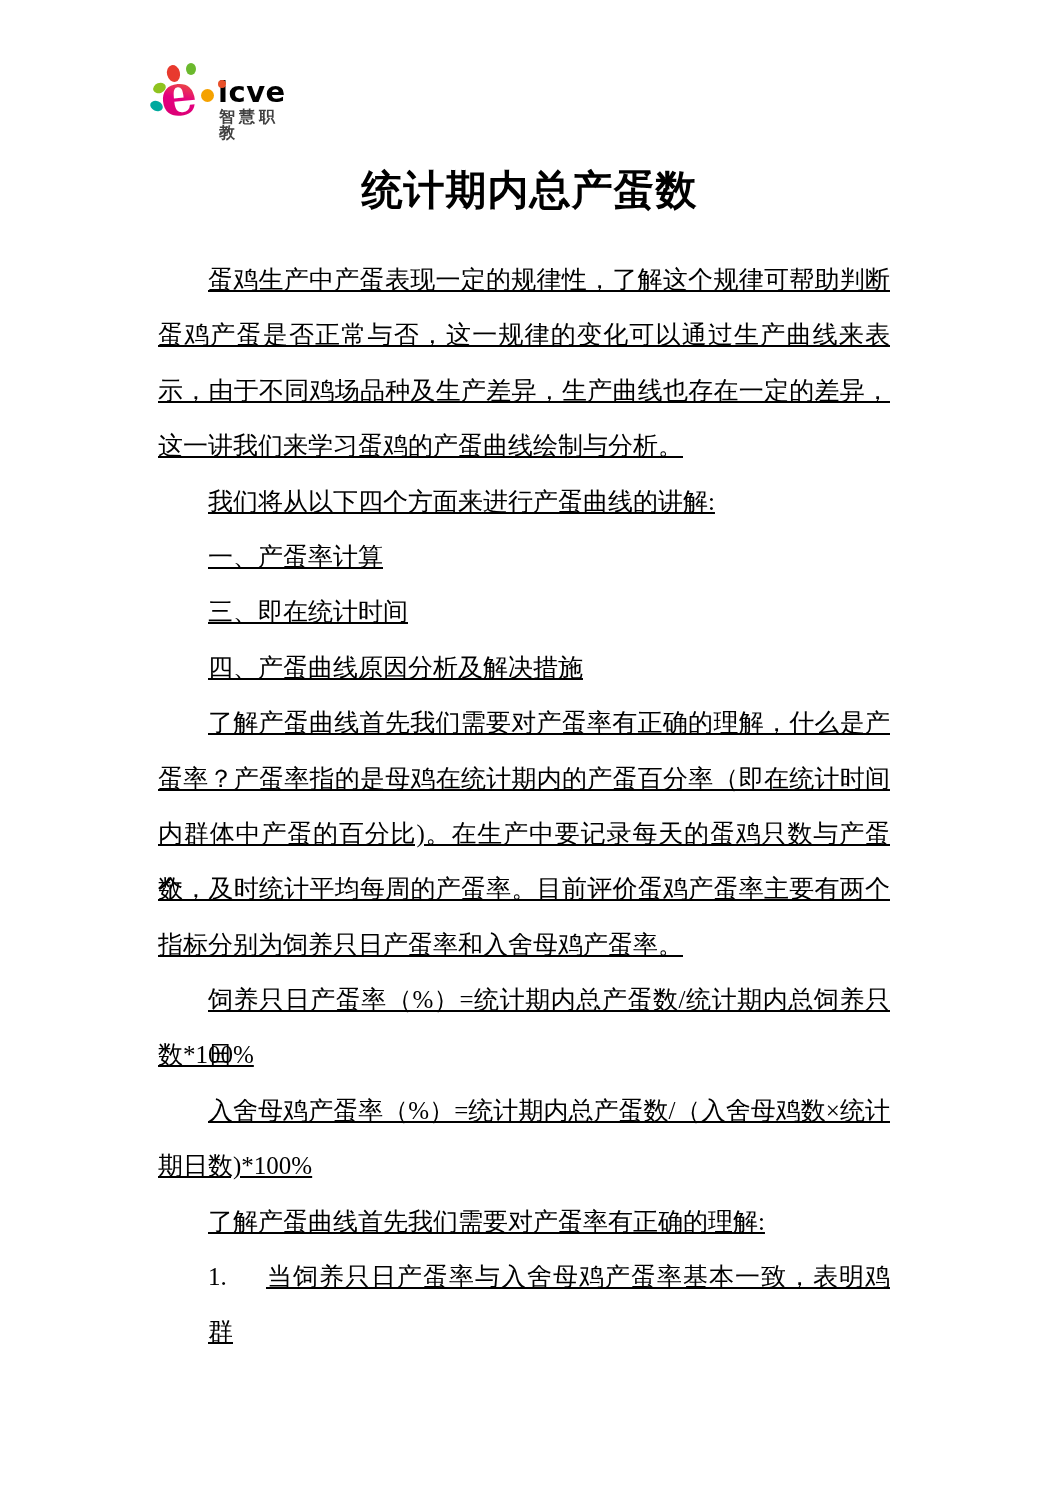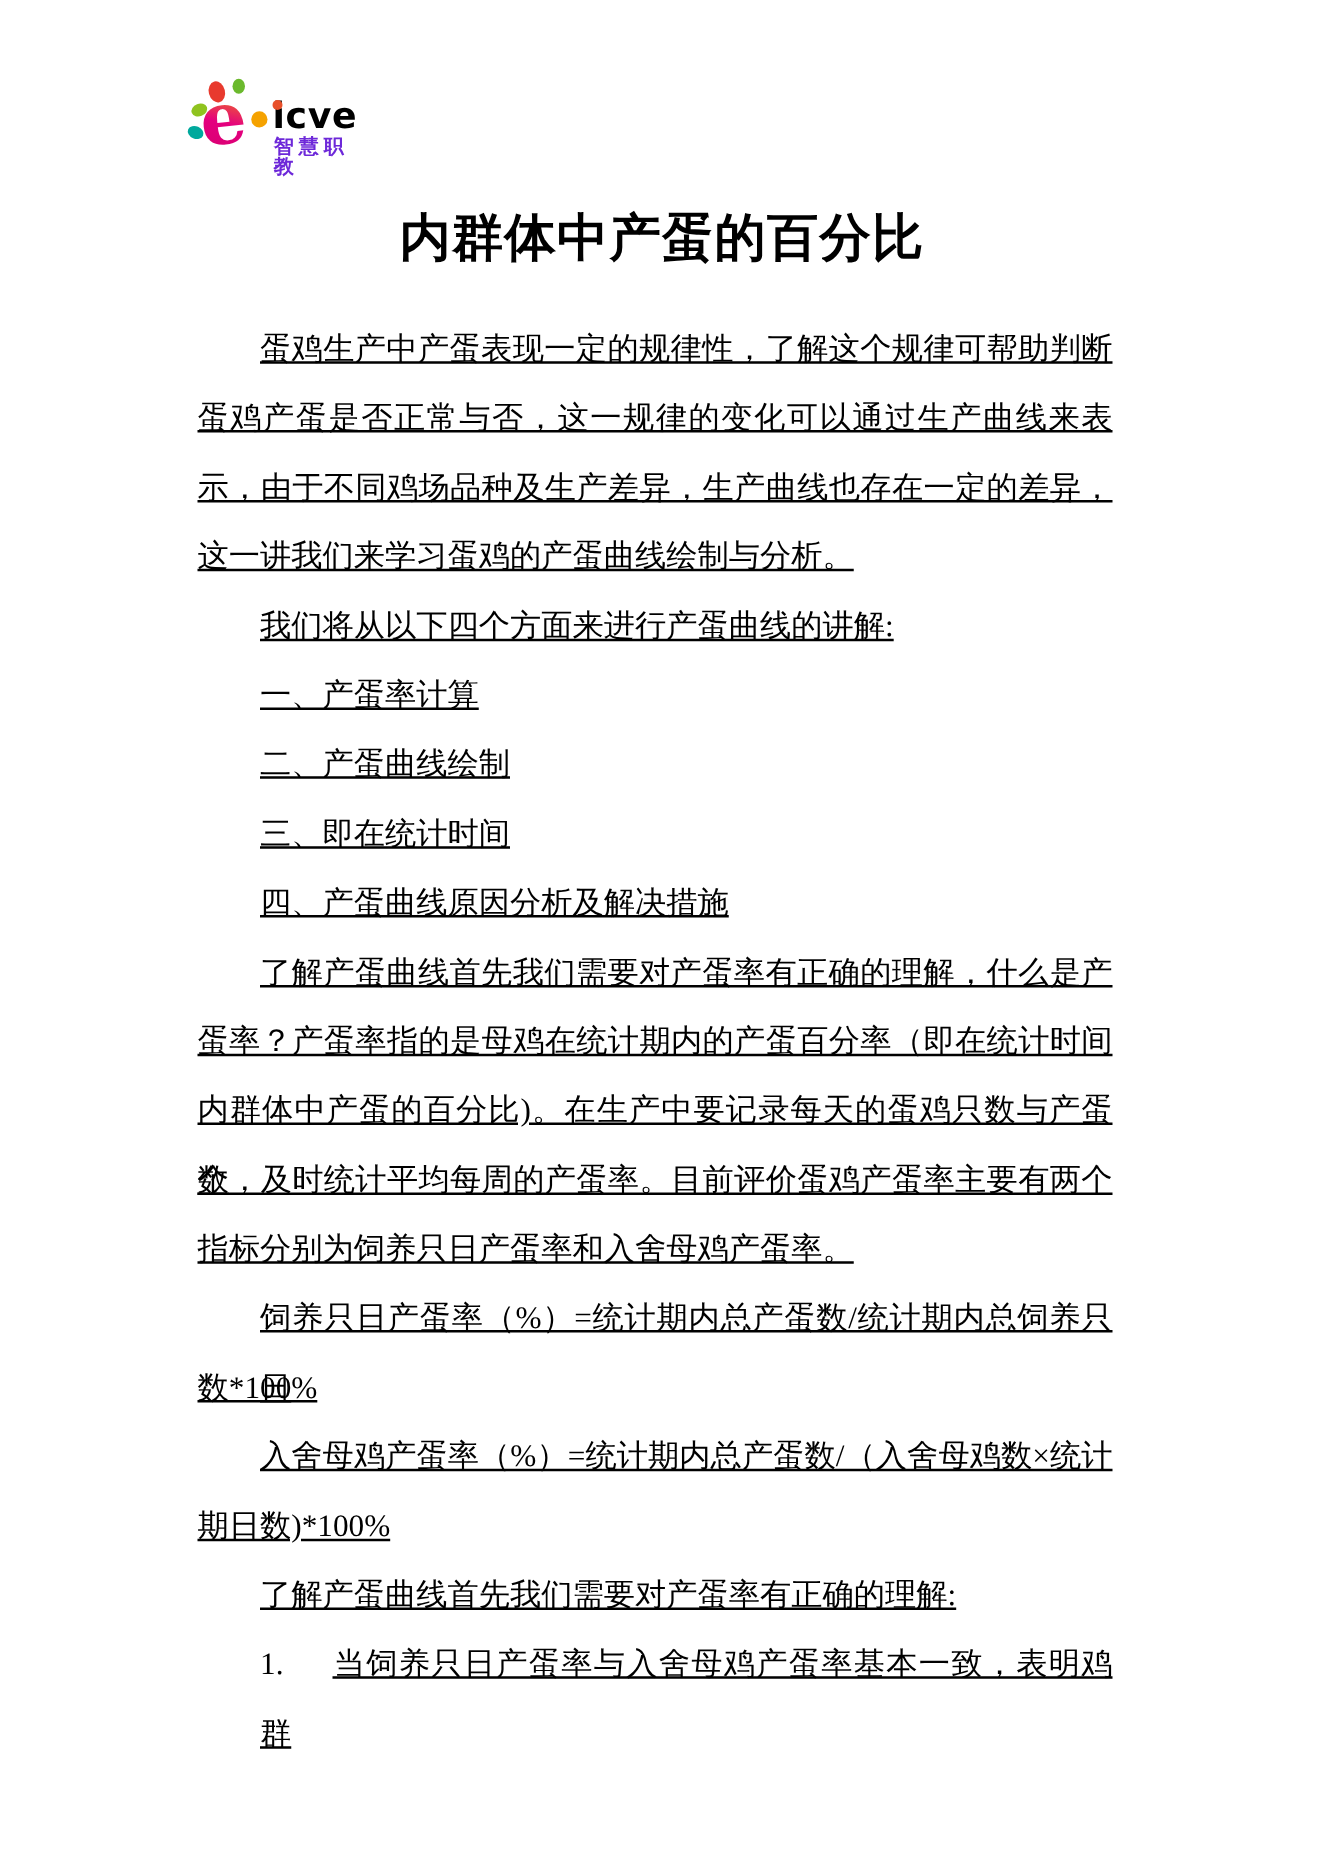--- a/index.html
+++ b/index.html
@@ -33,21 +33,21 @@
   .logo-brand {
     position: absolute; left: 70px; top: 20px;
     font-family: "DejaVu Sans", "Liberation Sans", sans-serif;
     font-size: 29px; font-weight: bold; letter-spacing: 0.5px;
     color: #000000; line-height: 1;
   }
   .logo-idot { position: absolute; left: 70px; top: 22px; width: 8px; height: 8px; border-radius: 50%; background: #e8502a; }
   .logo-subtitle {
     position: absolute; left: 71px; top: 51px;
     font-family: "DejaVu Sans", "Liberation Sans", sans-serif;
-    font-size: 16px; letter-spacing: 4px; color: #6d28d9; line-height: 1;
+    font-size: 16px; letter-spacing: 4px; color: #404040; line-height: 1;
     font-weight: bold;
   }
 
   
   .doc-title {
     position: absolute; left: 0; top: 158px; width: 100%;
     margin: 0; text-align: center;
     font-size: 41px; font-weight: bold; line-height: 64px;
     letter-spacing: 1px;
   }
@@ -72,30 +72,29 @@
     <span class="dot dot-green"></span>
     <span class="dot dot-lightgreen"></span>
     <span class="dot dot-teal"></span>
     <span class="dot dot-orange"></span>
     <span class="logo-e">e</span>
     <div class="logo-brand">icve</div>
     <span class="logo-idot"></span>
     <div class="logo-subtitle">智慧职教</div>
   </div>
 
-  <h1 class="doc-title">内群体中产蛋的百分比</h1>
+  <h1 class="doc-title">统计期内总产蛋数</h1>
 
   <div class="doc-body">
     <div class="line indent fill">蛋鸡生产中产蛋表现一定的规律性，了解这个规律可帮助判断</div>
     <div class="line fill">蛋鸡产蛋是否正常与否，这一规律的变化可以通过生产曲线来表</div>
     <div class="line fill">示，由于不同鸡场品种及生产差异，生产曲线也存在一定的差异，</div>
     <div class="line">这一讲我们来学习蛋鸡的产蛋曲线绘制与分析。</div>
     <div class="line indent">我们将从以下四个方面来进行产蛋曲线的讲解:</div>
     <div class="line indent">一、产蛋率计算</div>
-    <div class="line indent">二、产蛋曲线绘制</div>
     <div class="line indent">三、即在统计时间</div>
     <div class="line indent">四、产蛋曲线原因分析及解决措施</div>
     <div class="line indent fill">了解产蛋曲线首先我们需要对产蛋率有正确的理解，什么是产</div>
     <div class="line fill">蛋率？产蛋率指的是母鸡在统计期内的产蛋百分率（即在统计时间</div>
     <div class="line fill">内群体中产蛋的百分比)。在生产中要记录每天的蛋鸡只数与产蛋个</div>
     <div class="line fill">数，及时统计平均每周的产蛋率。目前评价蛋鸡产蛋率主要有两个</div>
     <div class="line">指标分别为饲养只日产蛋率和入舍母鸡产蛋率。</div>
     <div class="line indent fill">饲养只日产蛋率（%）=统计期内总产蛋数/统计期内总饲养只日</div>
     <div class="line">数*100%</div>
     <div class="line indent fill">入舍母鸡产蛋率（%）=统计期内总产蛋数/（入舍母鸡数×统计</div>

